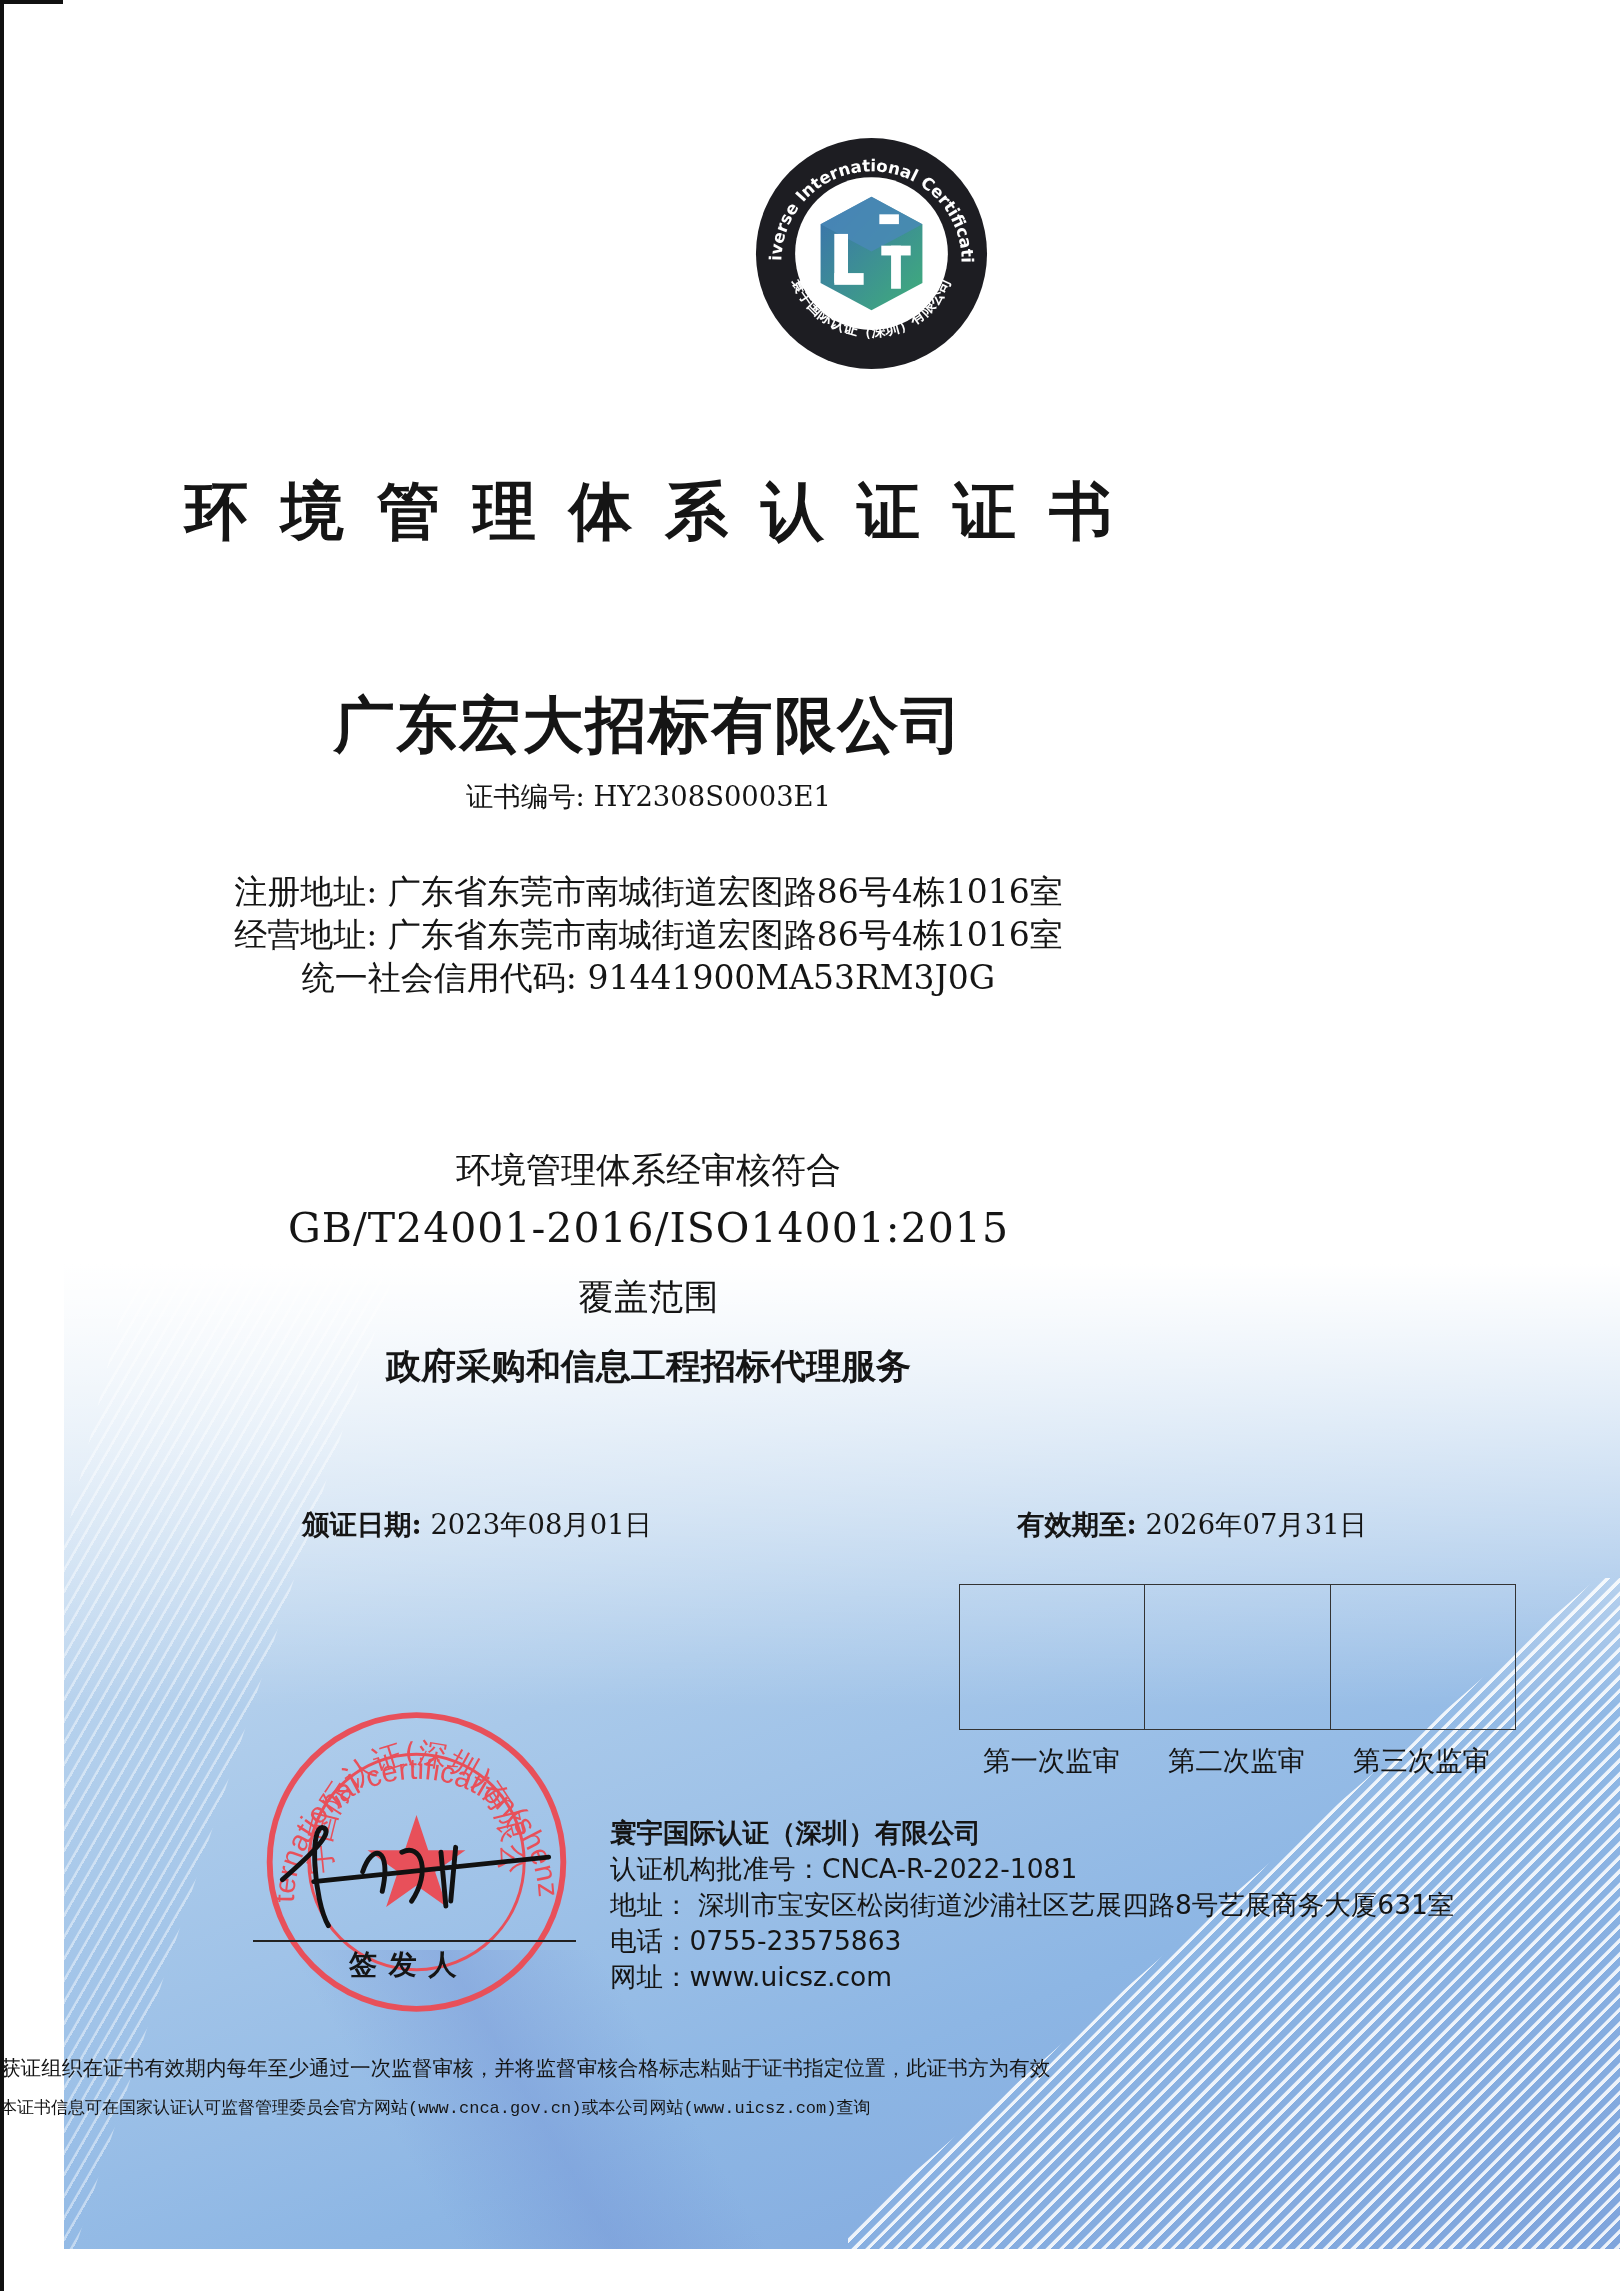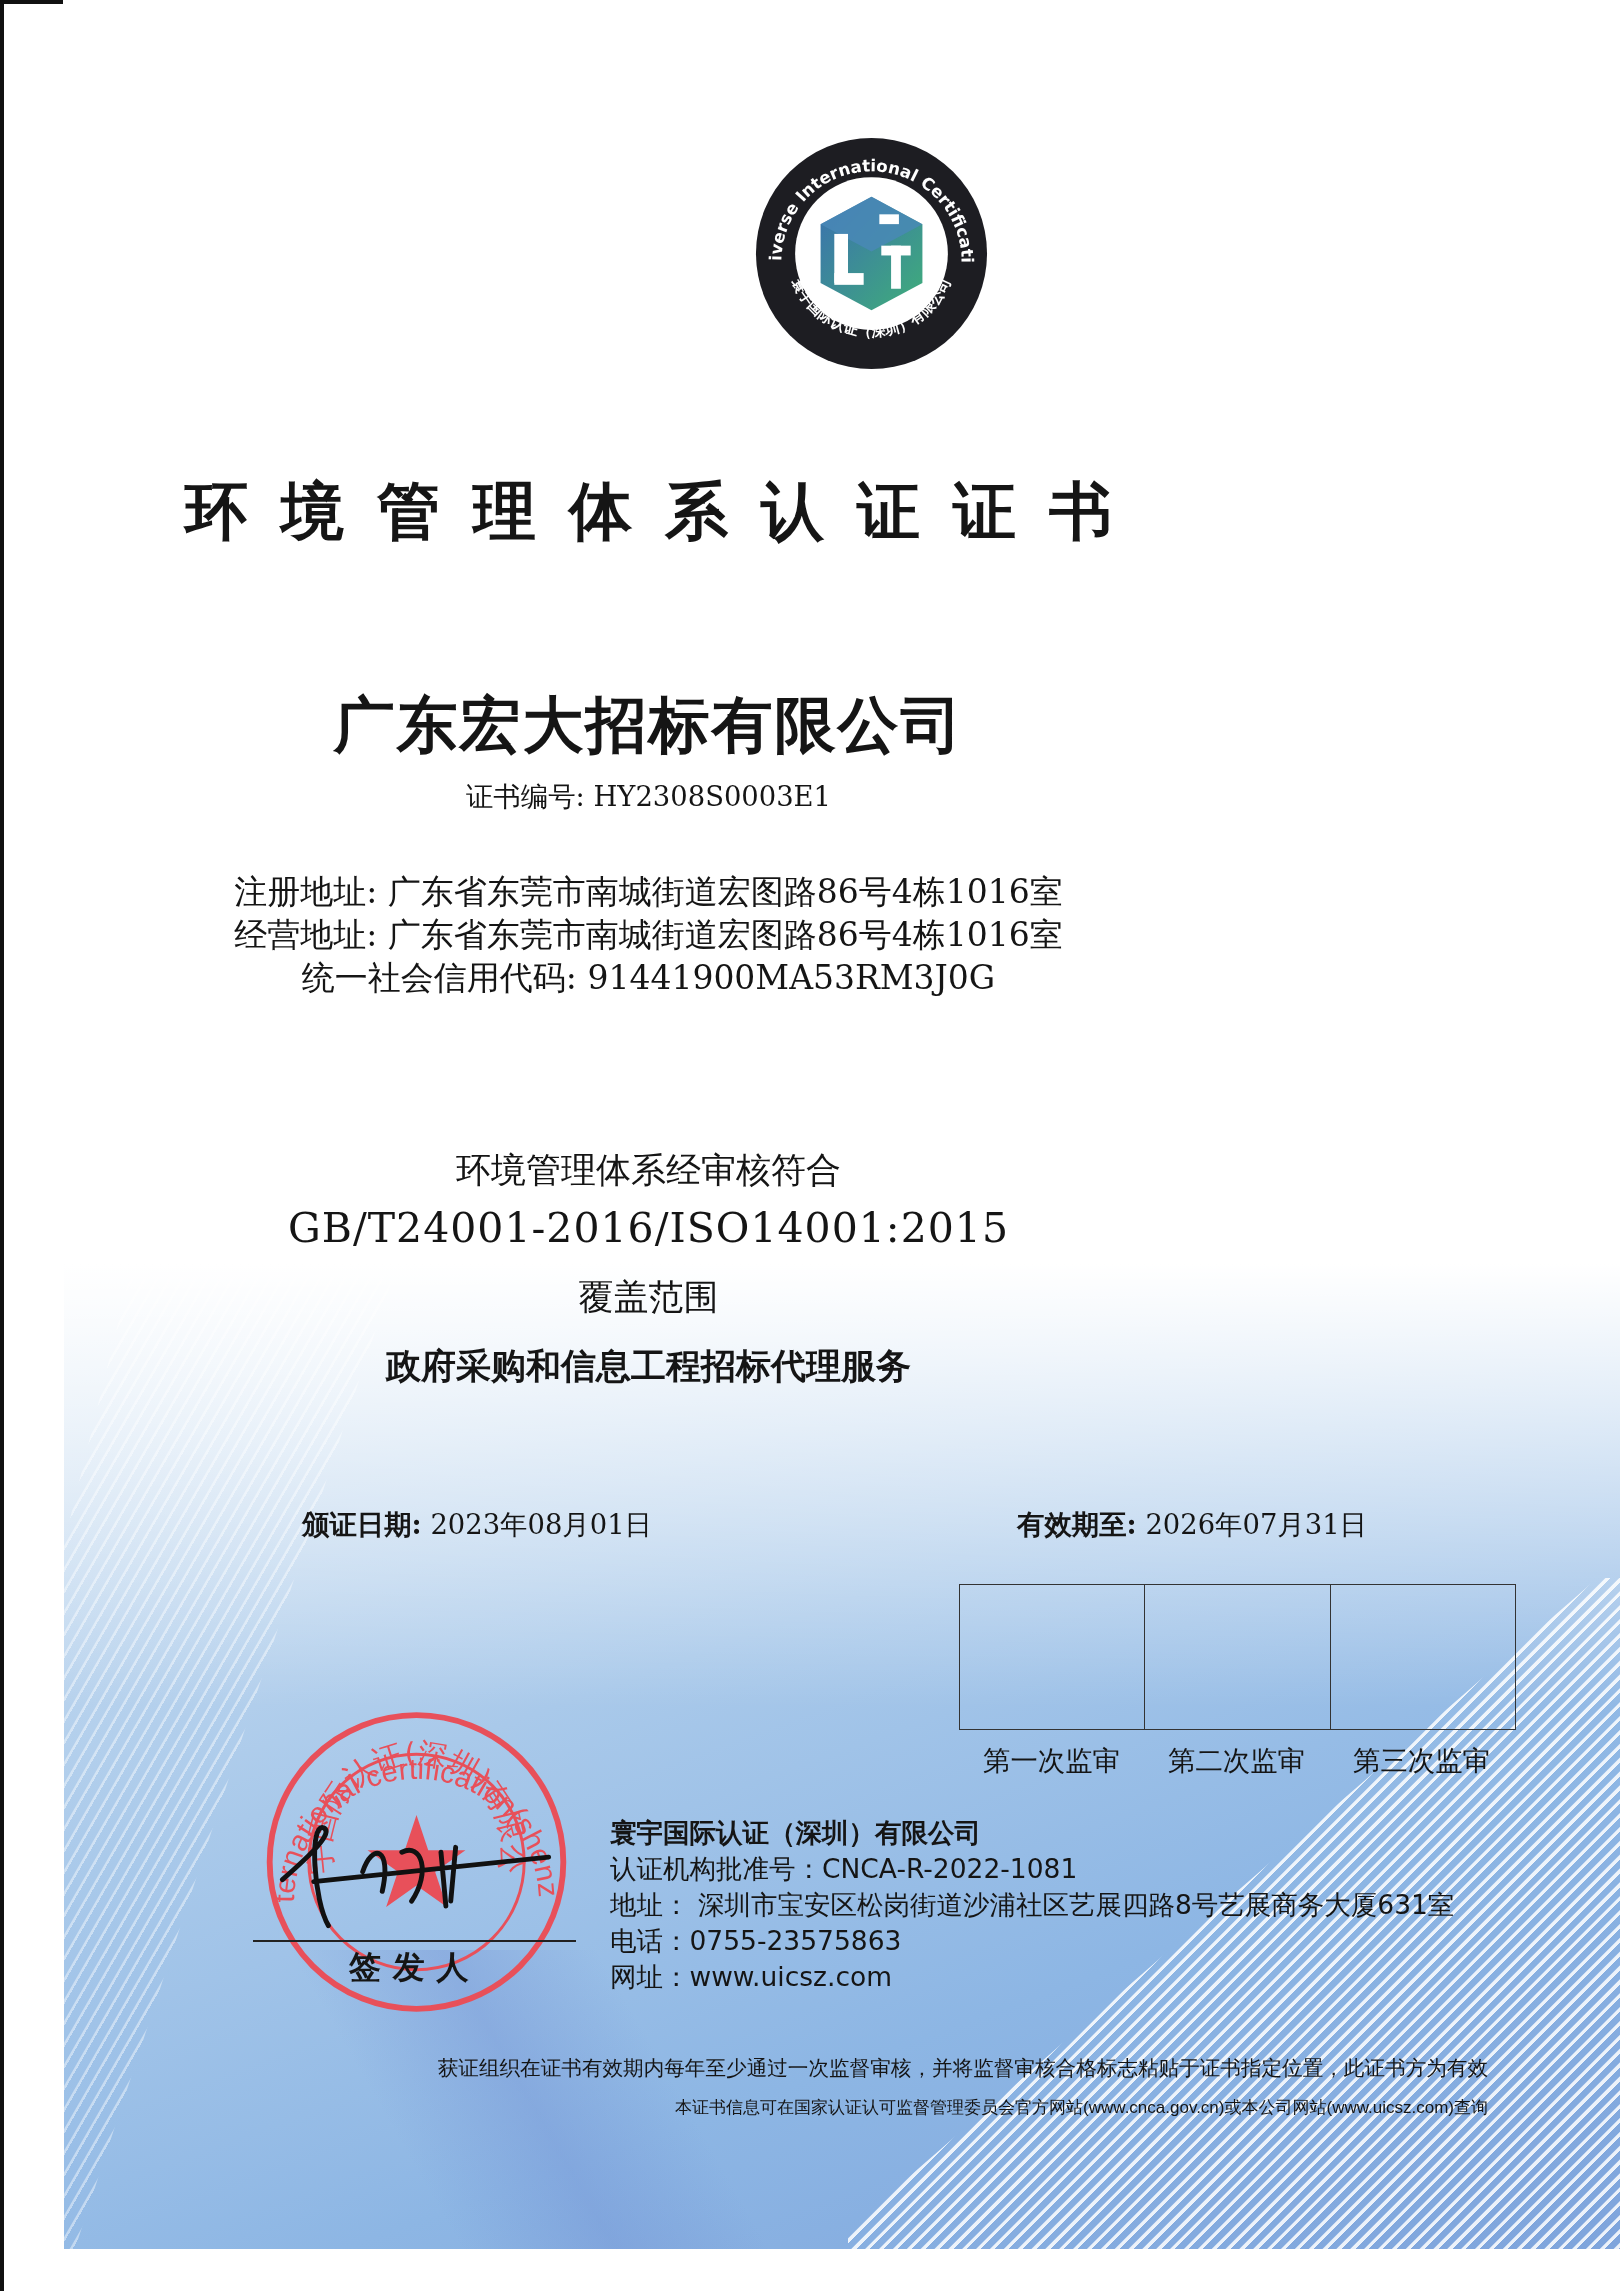--- a/index.html
+++ b/index.html
@@ -39,26 +39,26 @@
   .expiry { left:1017px; }
 
   .audit-grid { position:absolute; left:959px; top:1584px; width:555px; height:144px; display:flex; border:1.5px solid #333; }
   .audit-cell { flex:1; border-right:1.5px solid #333; }
   .audit-cell:last-child { border-right:none; }
   .audit-labels { position:absolute; left:959px; top:1743px; width:555px; display:flex; font-family:"DejaVu Sans", sans-serif; font-size:27.4px; }
   .audit-labels span { flex:1; text-align:center; }
 
   .seal { position:absolute; left:255px; top:1705px; width:323px; height:314px; }
   .sign-line { position:absolute; left:253px; top:1940px; width:323px; height:2px; background:#222; }
-  .signer { position:absolute; left:349px; top:1946px; font-family:Liberation Mono, monospace; font-weight:bold; font-size:32px; letter-spacing:11.8px; }
+  .signer { position:absolute; left:349px; top:1946px; font-family:Liberation Mono, monospace; font-weight:bold; font-size:28px; letter-spacing:11.8px; }
 
   .org { position:absolute; left:610px; top:1815px; font-family:"DejaVu Sans", sans-serif; font-size:26.5px; line-height:36px; }
   .org .name { font-weight:bold; font-size:26.5px; }
 
-  .notice { position:absolute; left:0; width:1488px; text-align:right; font-family:Liberation Sans, sans-serif; font-size:20.6px; }
+  .notice { position:absolute; left:0; width:1488px; text-align:left; font-family:Liberation Mono, monospace; font-size:20.6px; }
   .notice1 { top:2054px; }
   .notice2 { top:2096px; font-size:17px; }
 </style>
 </head>
 <body>
 
 <div class="scan-edge-top"></div>
 <div class="scan-edge-left"></div>
 
 <div class="bg-band">

